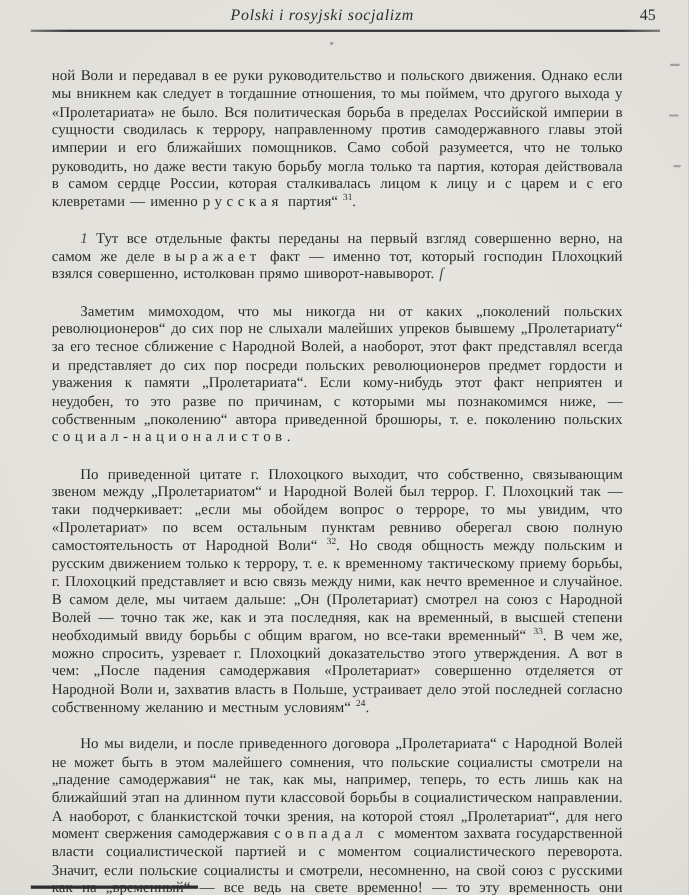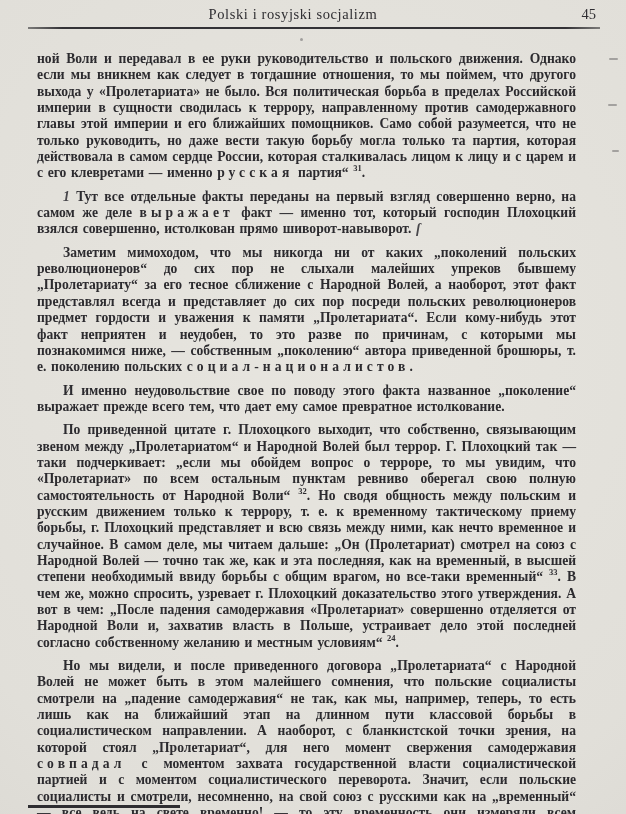--- a/index.html
+++ b/index.html
@@ -20,20 +20,21 @@
   
   .running-head {
     position: absolute;
     top: 6px; left: 0; right: 0;
     height: 20px;
   }
   .running-title {
     position: absolute;
     left: 0; right: 40px;
     text-align: center;
+    font-style: italic;
     font-size: 14.5px;
     letter-spacing: 0.6px;
     color: #2f2e32;
     white-space: nowrap;
   }
   .page-number {
     position: absolute;
     right: 30px; top: 0;
     font-size: 14.5px;
     color: #2f2e32;
@@ -47,27 +48,26 @@
   }
 
   
   .text-block {
     position: absolute;
     top: 44px; left: 30px;
     width: 553px;
     text-align: justify;
   }
   .para {
-    margin: 7px;
+    margin: 17px;
     font-size: 13.6px;
     line-height: 16.35px;
     word-spacing: 0.09em;
     text-align: justify;
     color: #2c2b2f;
-    font-weight: bold;
   }
   .para.indent { text-indent: 26px; }
   .spaced { letter-spacing: 0.3em; }
   .sup {
     vertical-align: super;
     font-size: 8.5px;
     line-height: 0;
     letter-spacing: 0;
   }
   .mark {
@@ -110,21 +110,20 @@
     <div class="running-title">Polski i rosyjski socjalizm</div>
     <div class="page-number">45</div>
   </div>
 
   <div class="head-rule"></div>
 
   <div class="text-block">
       <p class="para"><span>ной Воли и передавал в ее руки руководительство и польского движения. Однако если мы вникнем как следует в тогдашние отношения, то мы поймем, что другого выхода у «Пролетариата» не было. Вся политическая борьба в пределах Российской империи в сущности сводилась к террору, направленному против самодержавного главы этой империи и его ближайших помощников. Само собой разумеется, что не только руководить, но даже вести такую борьбу могла только та партия, которая действовала в самом сердце России, которая сталкивалась лицом к лицу и с царем и с его клевретами — именно </span><span class="spaced">русская</span><span> партия“ </span><span class="sup">31</span><span>.</span></p>
       <p class="para indent"><span class="mark">1 </span><span>Тут все отдельные факты переданы на первый взгляд совершенно верно, на самом же деле </span><span class="spaced">выражает</span><span> факт — именно тот, который господин Плохоцкий взялся совершенно, истолкован прямо шиворот-навыворот.</span><span class="mark"> ſ</span></p>
       <p class="para indent"><span>Заметим мимоходом, что мы никогда ни от каких „поколений польских революционеров“ до сих пор не слыхали малейших упреков бывшему „Пролетариату“ за его тесное сближение с Народной Волей, а наоборот, этот факт представлял всегда и представляет до сих пор посреди польских революционеров предмет гордости и уважения к памяти „Пролетариата“. Если кому-нибудь этот факт неприятен и неудобен, то это разве по причинам, с которыми мы познакомимся ниже, — собственным „поколению“ автора приведенной брошюры, т. е. поколению польских </span><span class="spaced">социал-националистов</span><span>.</span></p>
-      <p class="para indent"><span>И именно неудовольствие свое по поводу этого факта названное „поколение“ выражает прежде всего тем, что дает ему самое превратное истолкование.</span></p>
       <p class="para indent"><span>По приведенной цитате г. Плохоцкого выходит, что собственно, связывающим звеном между „Пролетариатом“ и Народной Волей был террор. Г. Плохоцкий так — таки подчеркивает: „если мы обойдем вопрос о терроре, то мы увидим, что «Пролетариат» по всем остальным пунктам ревниво оберегал свою полную самостоятельность от Народной Воли“ </span><span class="sup">32</span><span>. Но сводя общность между польским и русским движением только к террору, т. е. к временному тактическому приему борьбы, г. Плохоцкий представляет и всю связь между ними, как нечто временное и случайное. В самом деле, мы читаем дальше: „Он (Пролетариат) смотрел на союз с Народной Волей — точно так же, как и эта последняя, как на временный, в высшей степени необходимый ввиду борьбы с общим врагом, но все-таки временный“ </span><span class="sup">33</span><span>. В чем же, можно спросить, узревает г. Плохоцкий доказательство этого утверждения. А вот в чем: „После падения самодержавия «Пролетариат» совершенно отделяется от Народной Воли и, захватив власть в Польше, устраивает дело этой последней согласно собственному желанию и местным условиям“ </span><span class="sup">24</span><span>.</span></p>
       <p class="para indent"><span>Но мы видели, и после приведенного договора „Пролетариата“ с Народной Волей не может быть в этом малейшего сомнения, что польские социалисты смотрели на „падение самодержавия“ не так, как мы, например, теперь, то есть лишь как на ближайший этап на длинном пути классовой борьбы в социалистическом направлении. А наоборот, с бланкистской точки зрения, на которой стоял „Пролетариат“, для него момент свержения самодержавия </span><span class="spaced">совпадал с</span><span> моментом захвата государственной власти социалистической партией и с моментом социалистического переворота. Значит, если польские социалисты и смотрели, несомненно, на свой союз с русскими как на „временный“ — все ведь на свете временно! — то эту временность они измеряли всем продолжением борьбы на</span></p>
     </div>
 
   <div class="footnote-rule"></div>
 
   <div class="scan-artifact a1"></div>
   <div class="scan-artifact a2"></div>
   <div class="scan-artifact a3"></div>
   <div class="scan-speck"></div>

